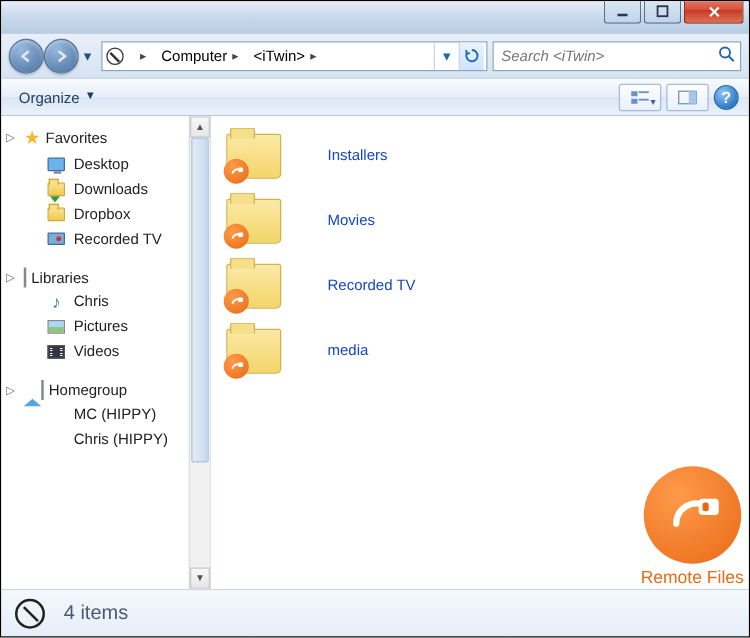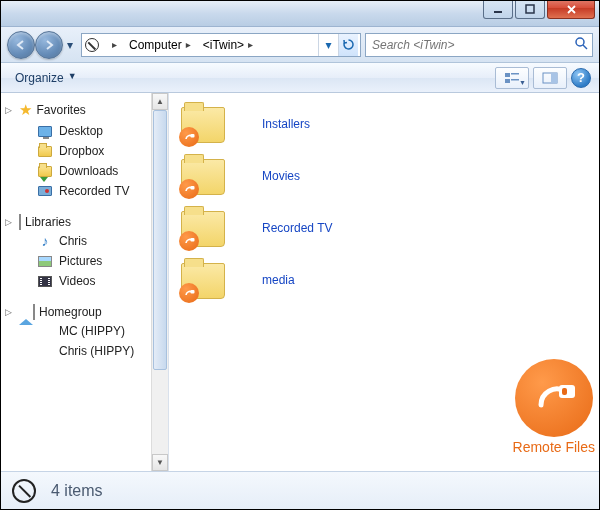--- a/index.html
+++ b/index.html
@@ -72,21 +72,21 @@
     padding: 0 2px;
     gap: 4px;
   }
   .crumbicon { width:16px;height:16px; display:flex;align-items:center;justify-content:center;}
   .crumb { display:flex; align-items:center; height:100%; padding:0 4px; }
   .crumb .chev { color:#444; padding-left:4px; font-size:10px;}
   .addrend { margin-left:auto; display:flex; }
   .addrbtn { width:20px; height:22px; border-left:1px solid #cbd6e4; display:flex;align-items:center;justify-content:center; color:#1a68b0;}
   .addrbtn.ref { background: linear-gradient(#eaf3ff,#cfe3fb); }
   .searchbox {
-    width: 228px; height:24px; background:#fff; border:1px solid #8ba6c4;
+    width: 199px; height:24px; background:#fff; border:1px solid #8ba6c4;
     display:flex; align-items:center; padding: 0 4px;
   }
   .searchbox input {
     border:none; outline:none; flex:1; font-style: italic; color:#6a6a6a; font-size:12px; font-family: inherit;
   }
   .searchbox .sicon { color:#2a62b8; }
   
   .toolbar {
     height: 30px;
     background: linear-gradient(to bottom,#f7fbff,#e7eef9 50%,#dbe6f4 51%,#eaf1fb);
@@ -119,21 +119,21 @@
   .content { flex:1; background:#fff; padding: 10px 12px; position:relative; overflow:hidden;}
   .fitem { display:flex; align-items:center; gap:18px; margin-bottom: 10px; }
   .fitem .fico { width:48px; height:42px; position:relative; }
   .folder-vis {
     width:44px;height:36px;background:linear-gradient(#fbe9a6,#f3d56a);border:1px solid #d4b24a;border-radius:2px 2px 4px 4px; position:relative; margin-top:4px;
   }
   .folder-vis::before{content:"";position:absolute;top:-6px;left:2px;width:18px;height:8px;background:#f6df8b;border:1px solid #d4b24a;border-bottom:none;border-radius:2px 2px 0 0;}
   .folder-overlay{position:absolute;left:-2px;bottom:-2px;width:20px;height:20px;border-radius:50%;background:radial-gradient(circle at 35% 30%,#ff9a4a,#e86a16);display:flex;align-items:center;justify-content:center;}
   .folder-overlay svg{display:block;}
   .flabel { color:#1646c4; font-size:12px;margin-left:15px; }
-  .remote-badge { position:absolute; right:4px; bottom:16px; text-align:right; }
+  .remote-badge { position:absolute; right:4px; bottom:2px; text-align:right; }
   .remote-circle { width:78px;height:78px;border-radius:50%;background:radial-gradient(circle at 35% 30%,#ff9a4a,#e86a16);margin:0 auto 2px;display:flex;align-items:center;justify-content:center;}
   .remote-text { color:#e86a16; font-size:14px; font-weight:500;}
   
   .statusbar {
     height: 38px; background:linear-gradient(#f4f8fd,#e6eef8); border-top:1px solid #c6d4e6; display:flex; align-items:center; padding: 0 8px; gap:12px;
   }
   .statusicon{width:30px;height:30px;display:flex;align-items:center;justify-content:center;}
   .statustext{ color:#4a5a70; font-size:16px;}
   
   .ic-folder{width:14px;height:11px;background:linear-gradient(#fbe28a,#f0c94d);border:1px solid #cda93e;border-radius:1px;position:relative;}
@@ -274,31 +274,31 @@
         <span class="ic-star">★</span>
         <span>Favorites</span>
       </div>
       <div class="sbitem">
         <span class="ico">
             <span class="ic-screen"></span>
           </span>
         <span>Desktop</span>
       </div>
       <div class="sbitem">
-        <span class="ico">
-            <span class="ic-folder"></span>
-          </span>
-        <span>Dropbox</span>
-      </div>
-      <div class="sbitem">
         <span class="ico ic-dl">
             <span class="ic-folder"></span>
             <span class="arr"></span>
           </span>
         <span>Downloads</span>
+      </div>
+      <div class="sbitem">
+        <span class="ico">
+            <span class="ic-folder"></span>
+          </span>
+        <span>Dropbox</span>
       </div>
       <div class="sbitem">
         <span class="ico">
             <span class="ic-tv"></span>
           </span>
         <span>Recorded TV</span>
       </div>
     </div>
 
     <div class="sbgroup">

